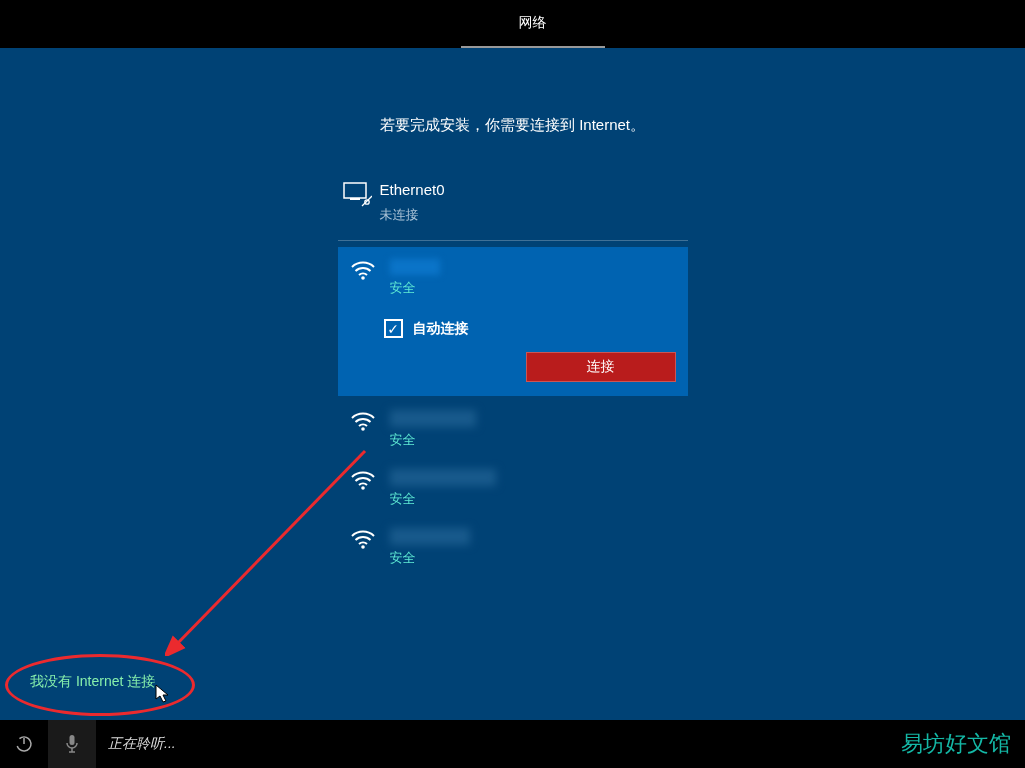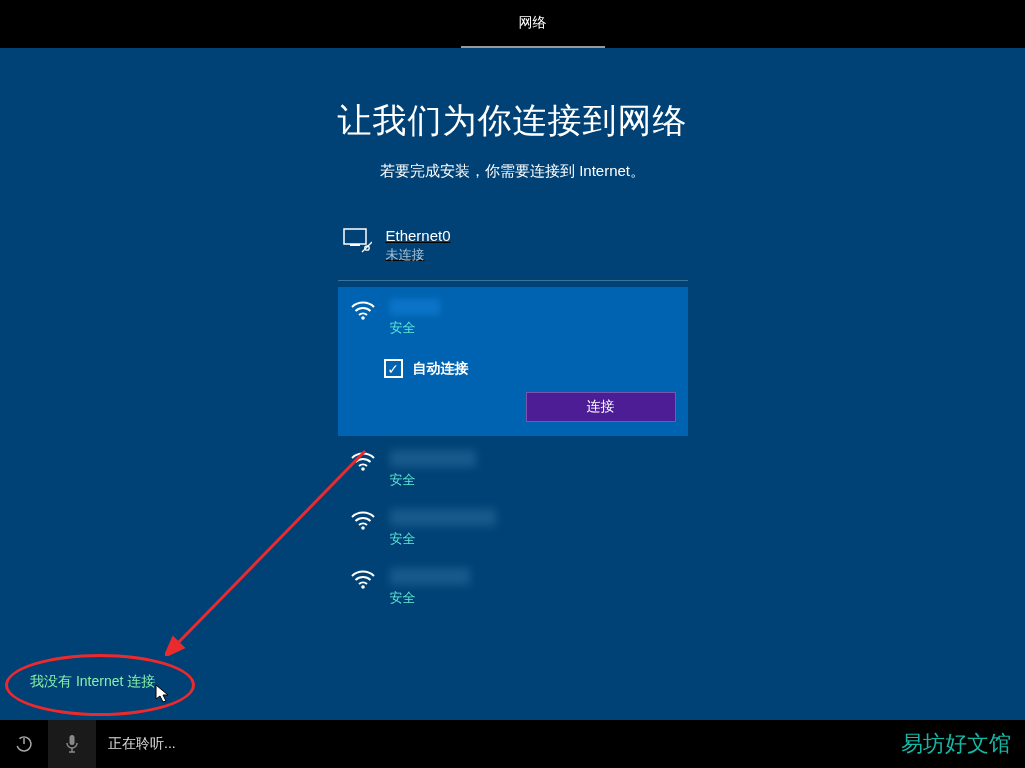--- a/index.html
+++ b/index.html
@@ -50,27 +50,26 @@
     }
     .network-list {
       margin-top: 40px;
       width: 350px;
     }
     .ethernet-row {
       display: flex;
       align-items: flex-start;
       padding: 6px 4px 16px 4px;
       border-bottom: 1px solid rgba(255,255,255,0.25);
-      gap: 14px;
-      text-decoration: underline;
+      gap: 8px;
     }
     .eth-icon svg { display: block; }
     .net-text { color: #fff; }
     .net-name { font-size: 15px; }
-    .net-status { font-size: 13px; color: #a9c2d6; margin-top: 2px; }
+    .net-status { font-size: 13px; color: #a9c2d6; margin-top: 8px; }
 
     .wifi-selected {
       background: #0063b1;
       margin-top: 6px;
       padding: 12px 12px 14px 12px;
     }
     .wifi-head {
       display: flex;
       align-items: flex-start;
       gap: 14px;
@@ -99,21 +98,21 @@
       justify-content: center;
       color: #fff;
       font-size: 14px;
     }
     .auto-label { color: #fff; font-size: 14px; font-weight: bold; }
     .connect-btn {
       display: block;
       margin-left: auto;
       width: 150px;
       height: 30px;
-      background: #4c1d95;
+      background: #b91c1c;
       border: 1px solid rgba(255,255,255,0.25);
       color: #fff;
       font-size: 14px;
       cursor: pointer;
     }
 
     .wifi-item {
       display: flex;
       align-items: flex-start;
       gap: 14px;
@@ -173,37 +172,37 @@
       height: 48px;
       display: flex;
       align-items: center;
       justify-content: center;
     }
     .bb-mic { background: #1a1a1a; }
     .listening {
       font-size: 14px;
       margin-left: 12px;
       color: #ddd;
+      font-style: italic;
     }
     .watermark {
       position: absolute;
       right: 14px;
       font-size: 22px;
       color: #14b8a6;
     }
   </style>
 </head>
 <body>
 
 <div class="top-bar">
   <div class="tab">网络</div>
 </div>
 
 <div class="main">
-  <div class="title">让我们为你连接到网络</div>
   <div class="subtitle">若要完成安装，你需要连接到 Internet。</div>
 
   <div class="network-list">
     <div class="ethernet-row">
       <span class="eth-icon">
         <svg width="30" height="26" viewBox="0 0 30 26">
           <rect x="2" y="2" width="22" height="15" fill="none" stroke="#fff" stroke-width="1.5"></rect>
           <rect x="8" y="17" width="10" height="2" fill="#fff"></rect>
           <circle cx="25" cy="21" r="2.2" fill="none" stroke="#fff" stroke-width="1.3"></circle>
           <line x1="20" y1="25" x2="30" y2="15" stroke="#fff" stroke-width="1.3"></line>

